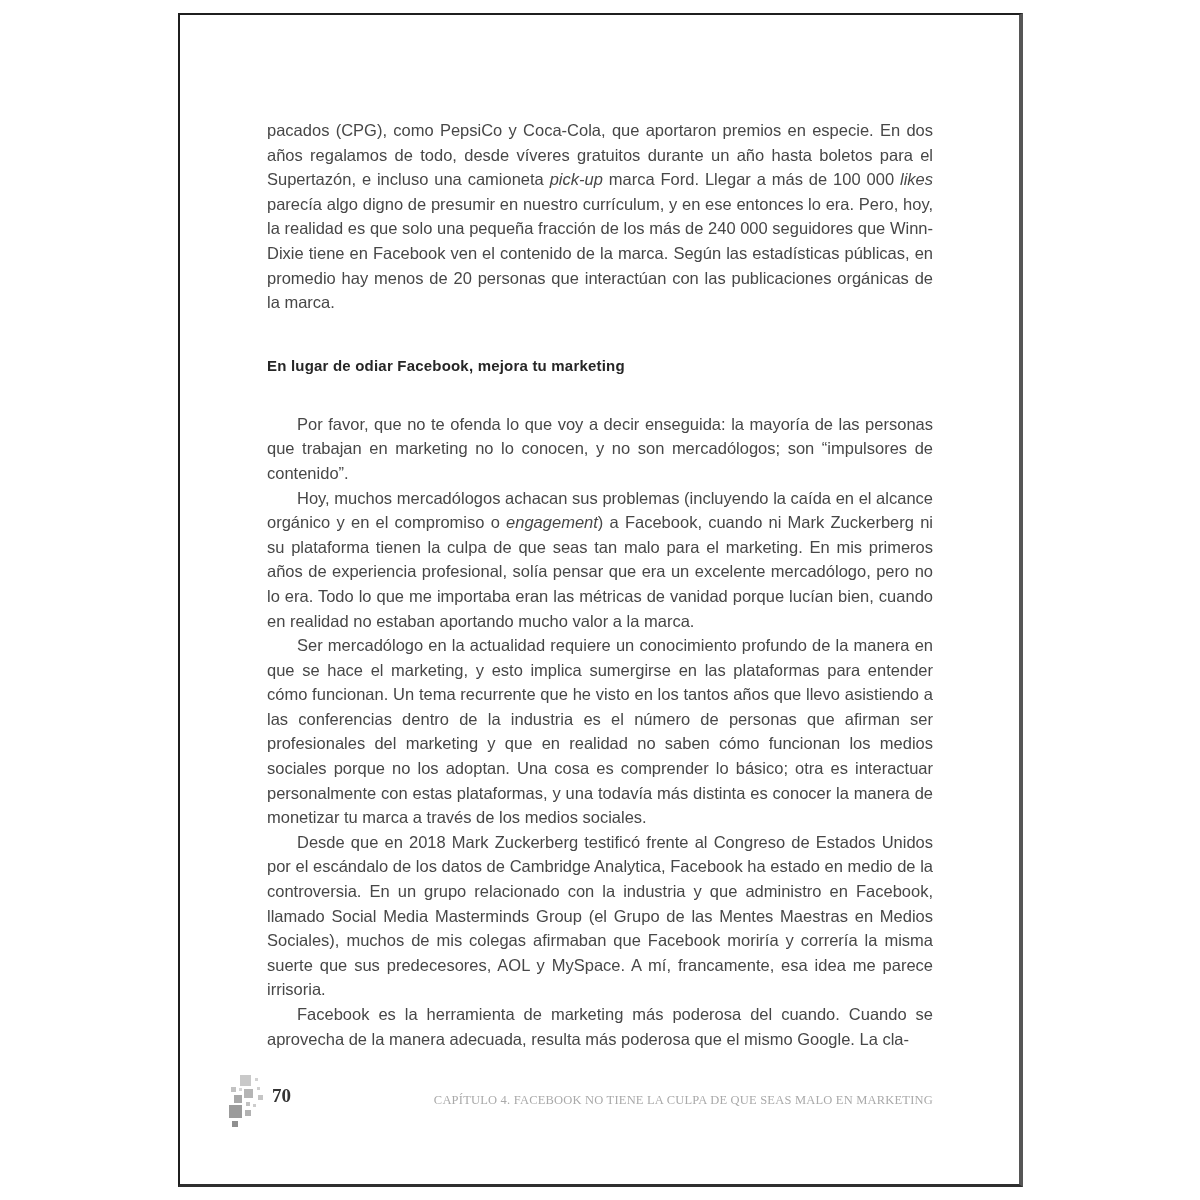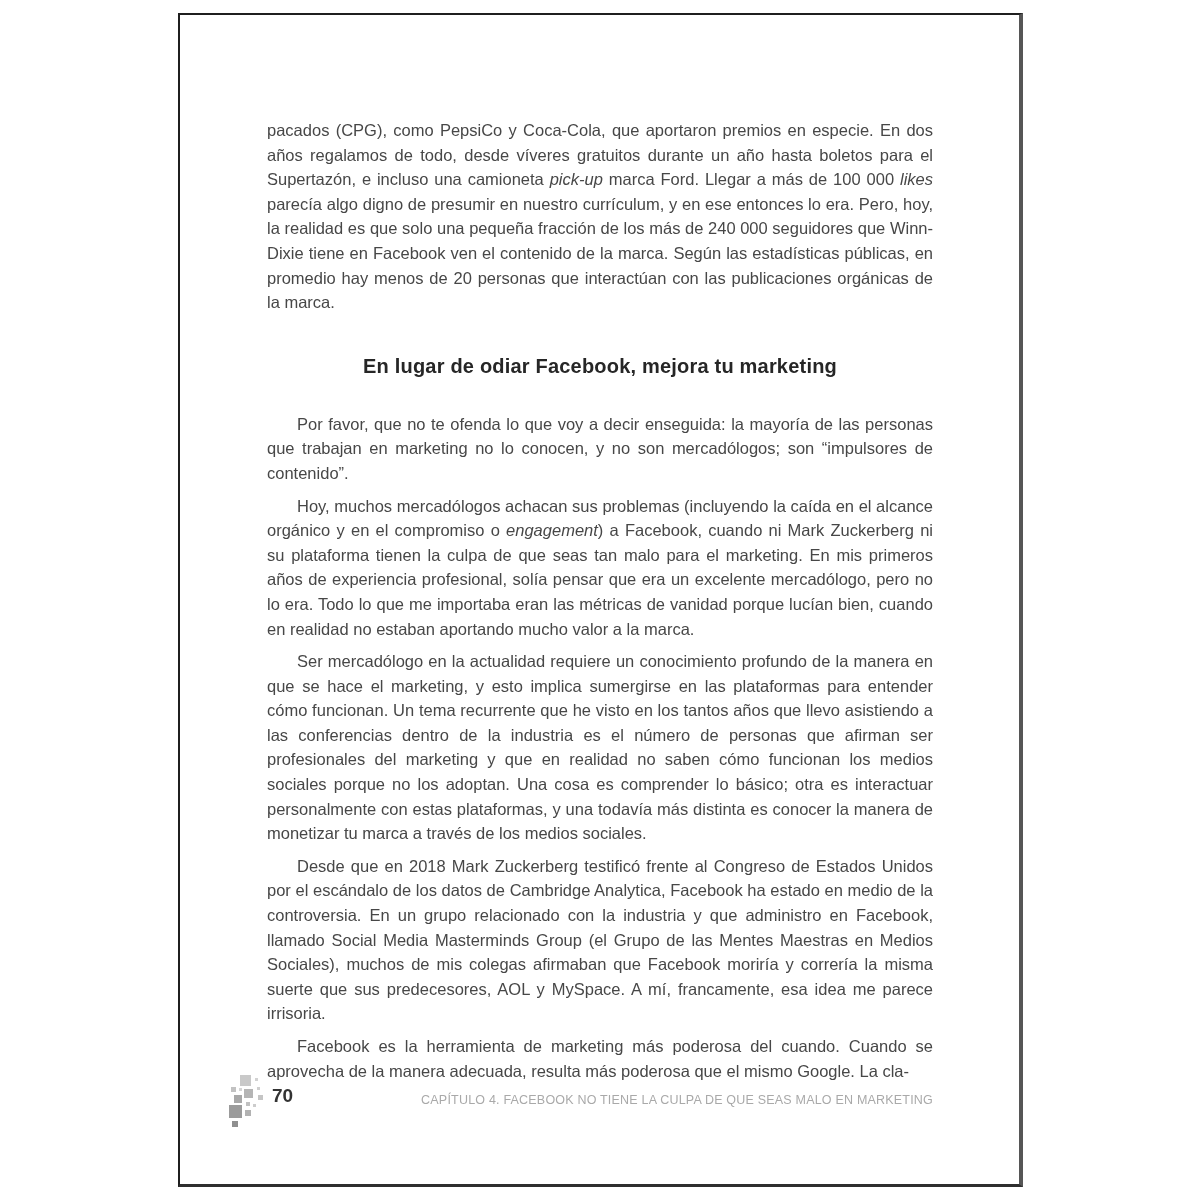--- a/index.html
+++ b/index.html
@@ -40,33 +40,32 @@
     font-size: 16.5px;
     line-height: 24.6px;
     text-align: justify;
   }
   .par {
     margin: 0;
     padding: 0;
   }
   .par.indent {
     text-indent: 30px;
-    margin-top: 8px;
   }
   .it {
     font-style: italic;
   }
   h2.section-heading {
     margin: 38px 0 33px 0;
     padding: 0;
-    font-size: 20px;
+    font-size: 15px;
     line-height: 26px;
     font-weight: bold;
     color: #262626;
-    text-align: center;
+    text-align: left;
     letter-spacing: 0.2px;
   }
   .footer {
     position: absolute;
     left: 48px;
     right: 86px;
     top: 1058px;
     height: 64px;
   }
   .footer .pixel-icon {
@@ -74,29 +73,31 @@
     left: 0;
     top: 2px;
   }
   .footer .page-number {
     position: absolute;
     left: 44px;
     top: 12px;
     font-size: 19px;
     font-weight: bold;
     color: #333333;
+    font-family: Liberation Serif, serif;
   }
   .footer .running-title {
     position: absolute;
     right: 0;
     top: 20px;
     font-size: 12.5px;
     letter-spacing: 0.2px;
     color: #a9a9a9;
     white-space: nowrap;
+    font-family: Liberation Serif, serif;
   }
 </style>
 </head>
 <body>
 
 <div class="canvas">
   <div class="page">
 
     <div class="content">
 

